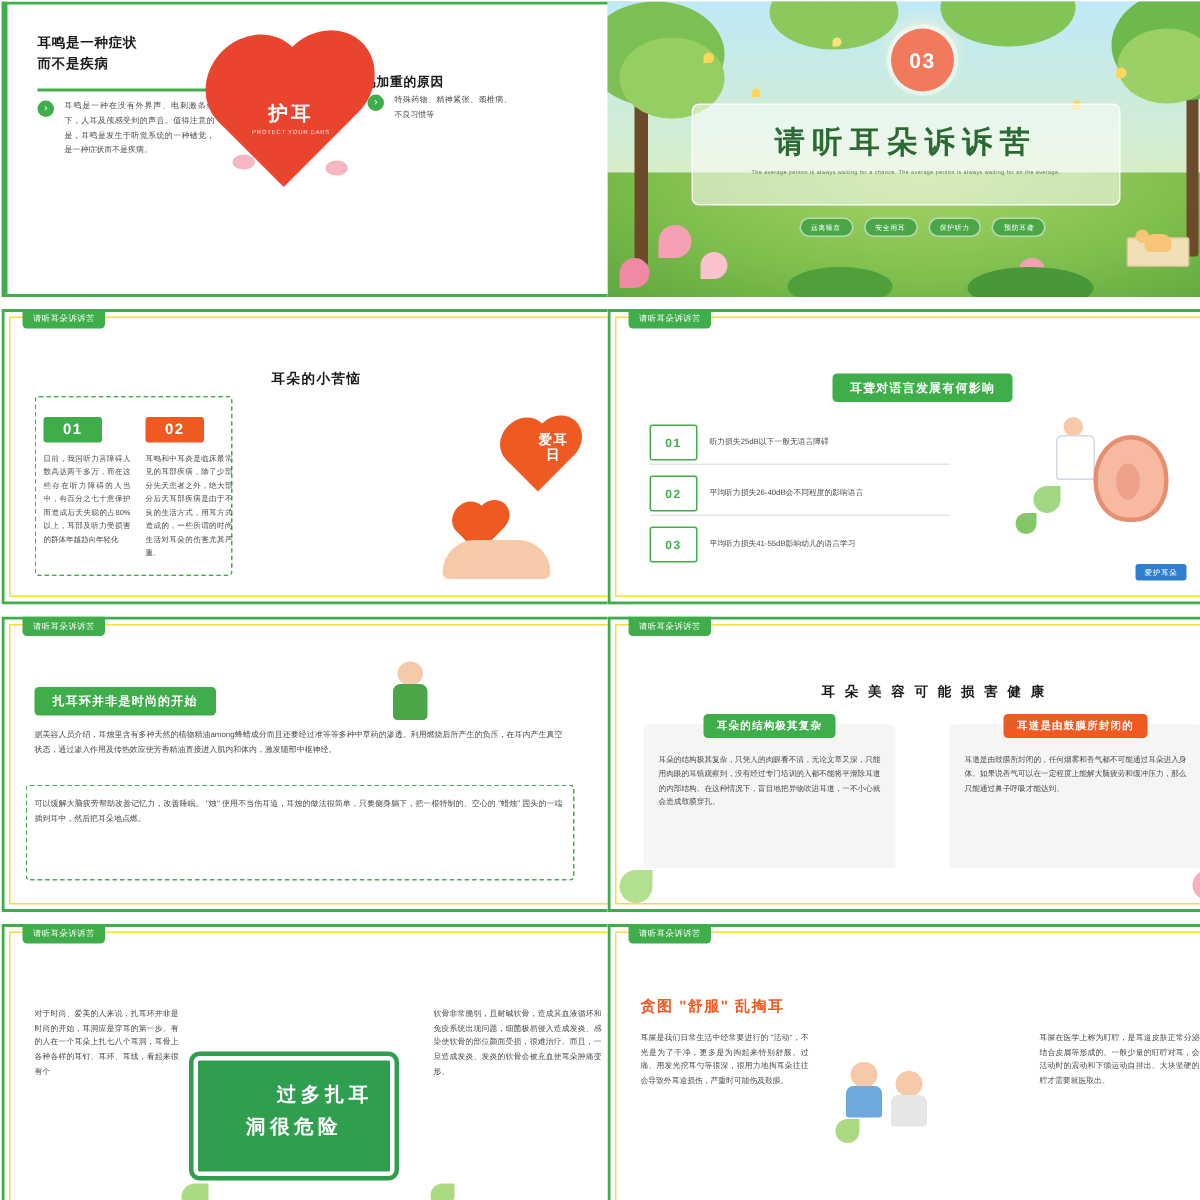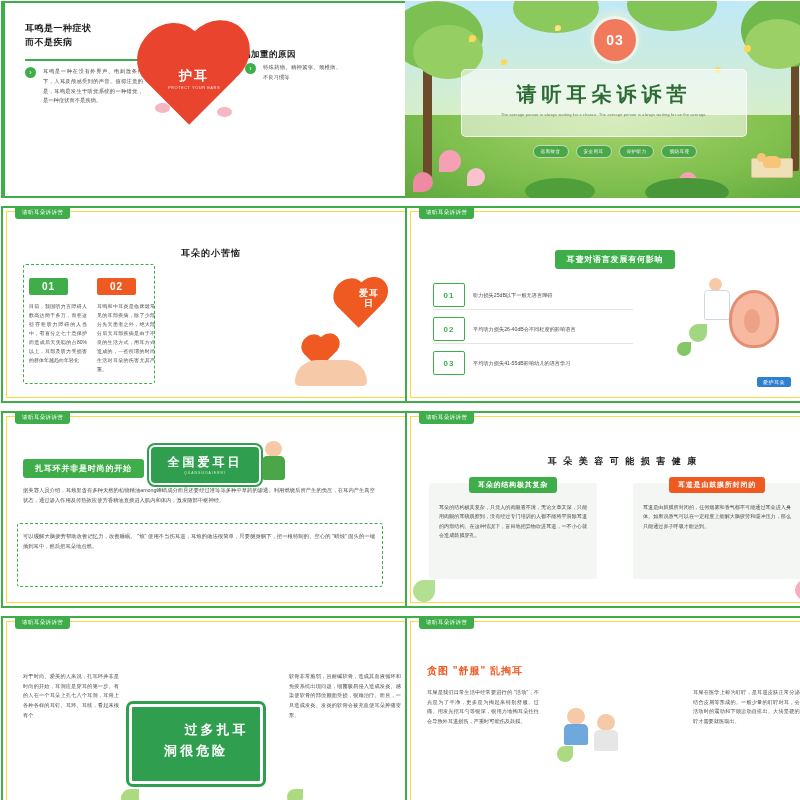--- a/index.html
+++ b/index.html
@@ -444,24 +444,20 @@
 
   <div class="slide s5">
     <div class="frame-green"></div>
     <div class="frame-inner"></div>
     <div class="tab">请听耳朵诉诉苦</div>
 
     <div class="cap">
       <span class="cap-bar">扎耳环并非是时尚的开始</span>
     </div>
 
-    <div class="logo">
-      <div class="lt">全国爱耳日</div>
-      <div class="ls">QUANGUOAIERRI</div>
-    </div>
     <div class="kid">
       <div class="h"></div>
       <div class="b"></div>
     </div>
 
     <div class="p1">据美容人员介绍，耳烛里含有多种天然的植物精油among蜂蜡成分而且还要经过准等等多种中草药的渗透。利用燃烧后所产生的负压，在耳内产生真空状态，通过渗入作用及传热效应使芳香精油直接进入肌内和体内，激发随部中枢神经。</div>
     <div class="dashbox"></div>
     <div class="p2">可以缓解大脑疲劳帮助改善记忆力，改善睡眠。 "烛" 使用不当伤耳道，耳烛的做法很简单，只要侧身躺下，把一根特制的、空心的 "蜡烛" 固头的一端插到耳中，然后把耳朵地点燃。</div>
   </div>
 

